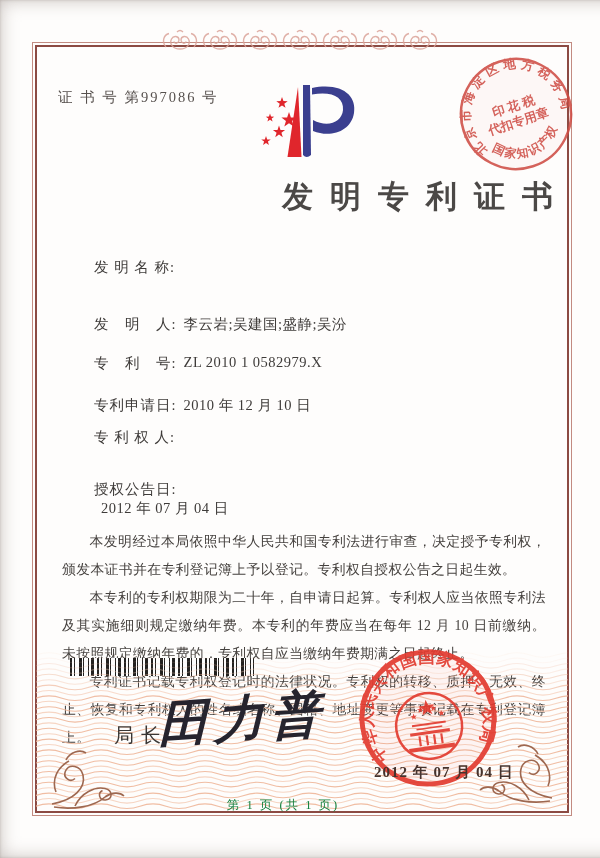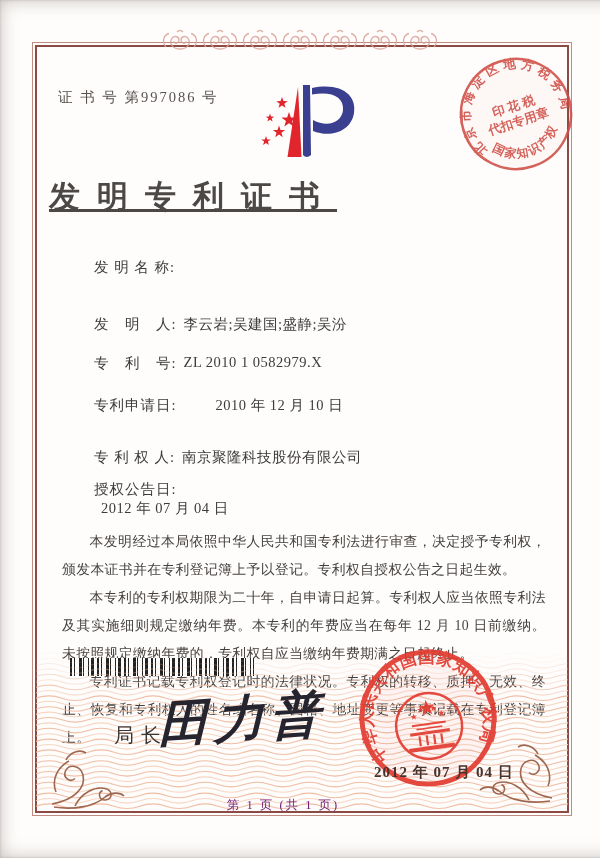--- a/index.html
+++ b/index.html
@@ -24,29 +24,29 @@
     position:absolute;left:58px;top:88px;font-size:14.5px;color:#57514e;
     letter-spacing:2px;
   }
   .logo{position:absolute;left:258px;top:78px;width:100px;height:86px;}
   .tax-stamp{
     position:absolute;left:454px;top:52px;width:124px;height:124px;
     transform:rotate(-18deg);opacity:.88;
   }
   .title{
     position:absolute;left:32px;top:176px;width:538px;margin:0;
-    text-align:left;font-size:31px;font-weight:600;color:#4b4846;
-    letter-spacing:17px;text-indent:17px;text-decoration:underline;
+    text-align:right;font-size:31px;font-weight:600;color:#4b4846;
+    letter-spacing:17px;text-indent:17px;
   }
   .fields{position:absolute;left:62px;top:0;width:486px;}
   .field-row{position:absolute;left:0;display:flex;font-size:14.5px;color:#3e3b39;white-space:nowrap;margin-left:32px;}
   .field-row .lbl{letter-spacing:1px;}
   .field-row .val{margin-left:7px;letter-spacing:.5px;}
   .row0{top:258px;} .row1{top:315px;} .row2{top:354px;}
-  .row3{top:396px;gap:32px;} .row4{top:448px;} .row5{top:480px;flex-direction:column;}
+  .row3{top:396px;} .row4{top:428px;flex-direction:column;} .row5{top:480px;flex-direction:column;}
   .body-text{
     position:absolute;left:62px;top:528px;width:484px;
     font-size:13.8px;line-height:28px;color:#45413e;text-align:justify;
   }
   .body-text p{margin:0;text-indent:2em;letter-spacing:.4px;}
   .barcode{
     position:absolute;left:70px;top:658px;width:184px;height:18px;
     background:repeating-linear-gradient(90deg,
       #23211f 0px,#23211f 2px,#fdfdfd 2px,#fdfdfd 4px,
       #23211f 4px,#23211f 5px,#fdfdfd 5px,#fdfdfd 9px,
@@ -71,21 +71,21 @@
   .emblem-seal{
     position:absolute;left:356px;top:646px;width:144px;height:144px;
     transform:rotate(-8deg);opacity:.92;
   }
   .seal-date{
     position:absolute;left:374px;top:763px;font-size:15px;font-weight:600;
     color:#46332d;letter-spacing:1px;z-index:3;
   }
   .footer{
     position:absolute;left:32px;top:797px;width:538px;text-align:center;
-    padding-right:36px;box-sizing:border-box;font-size:12.5px;color:#701a75;
+    padding-right:36px;box-sizing:border-box;font-size:12.5px;color:#15803d;
     letter-spacing:2px;z-index:2;
   }
   .hidden-defs{position:absolute;width:0;height:0;overflow:hidden;}
 </style>
 </head>
 <body>
 
 <div class="page">
 
   <svg class="hidden-defs" aria-hidden="true">
@@ -165,21 +165,20 @@
     <div class="field-row row2">
       <span class="lbl">专　利　号:</span>
       <span class="val">ZL 2010 1 0582979.X</span>
     </div>
     <div class="field-row row3">
       <span class="lbl">专利申请日:</span>
       <span class="val">2010 年 12 月 10 日</span>
     </div>
     <div class="field-row row4">
       <span class="lbl">专 利 权 人:</span>
-      <span class="val">南京聚隆科技股份有限公司</span>
     </div>
     <div class="field-row row5">
       <span class="lbl">授权公告日:</span>
       <span class="val">2012 年 07 月 04 日</span>
     </div>
   </div>
 
   <div class="body-text">
     <p>本发明经过本局依照中华人民共和国专利法进行审查，决定授予专利权，颁发本证书并在专利登记簿上予以登记。专利权自授权公告之日起生效。</p>
     <p>本专利的专利权期限为二十年，自申请日起算。专利权人应当依照专利法及其实施细则规定缴纳年费。本专利的年费应当在每年 12 月 10 日前缴纳。未按照规定缴纳年费的，专利权自应当缴纳年费期满之日起终止。</p>

